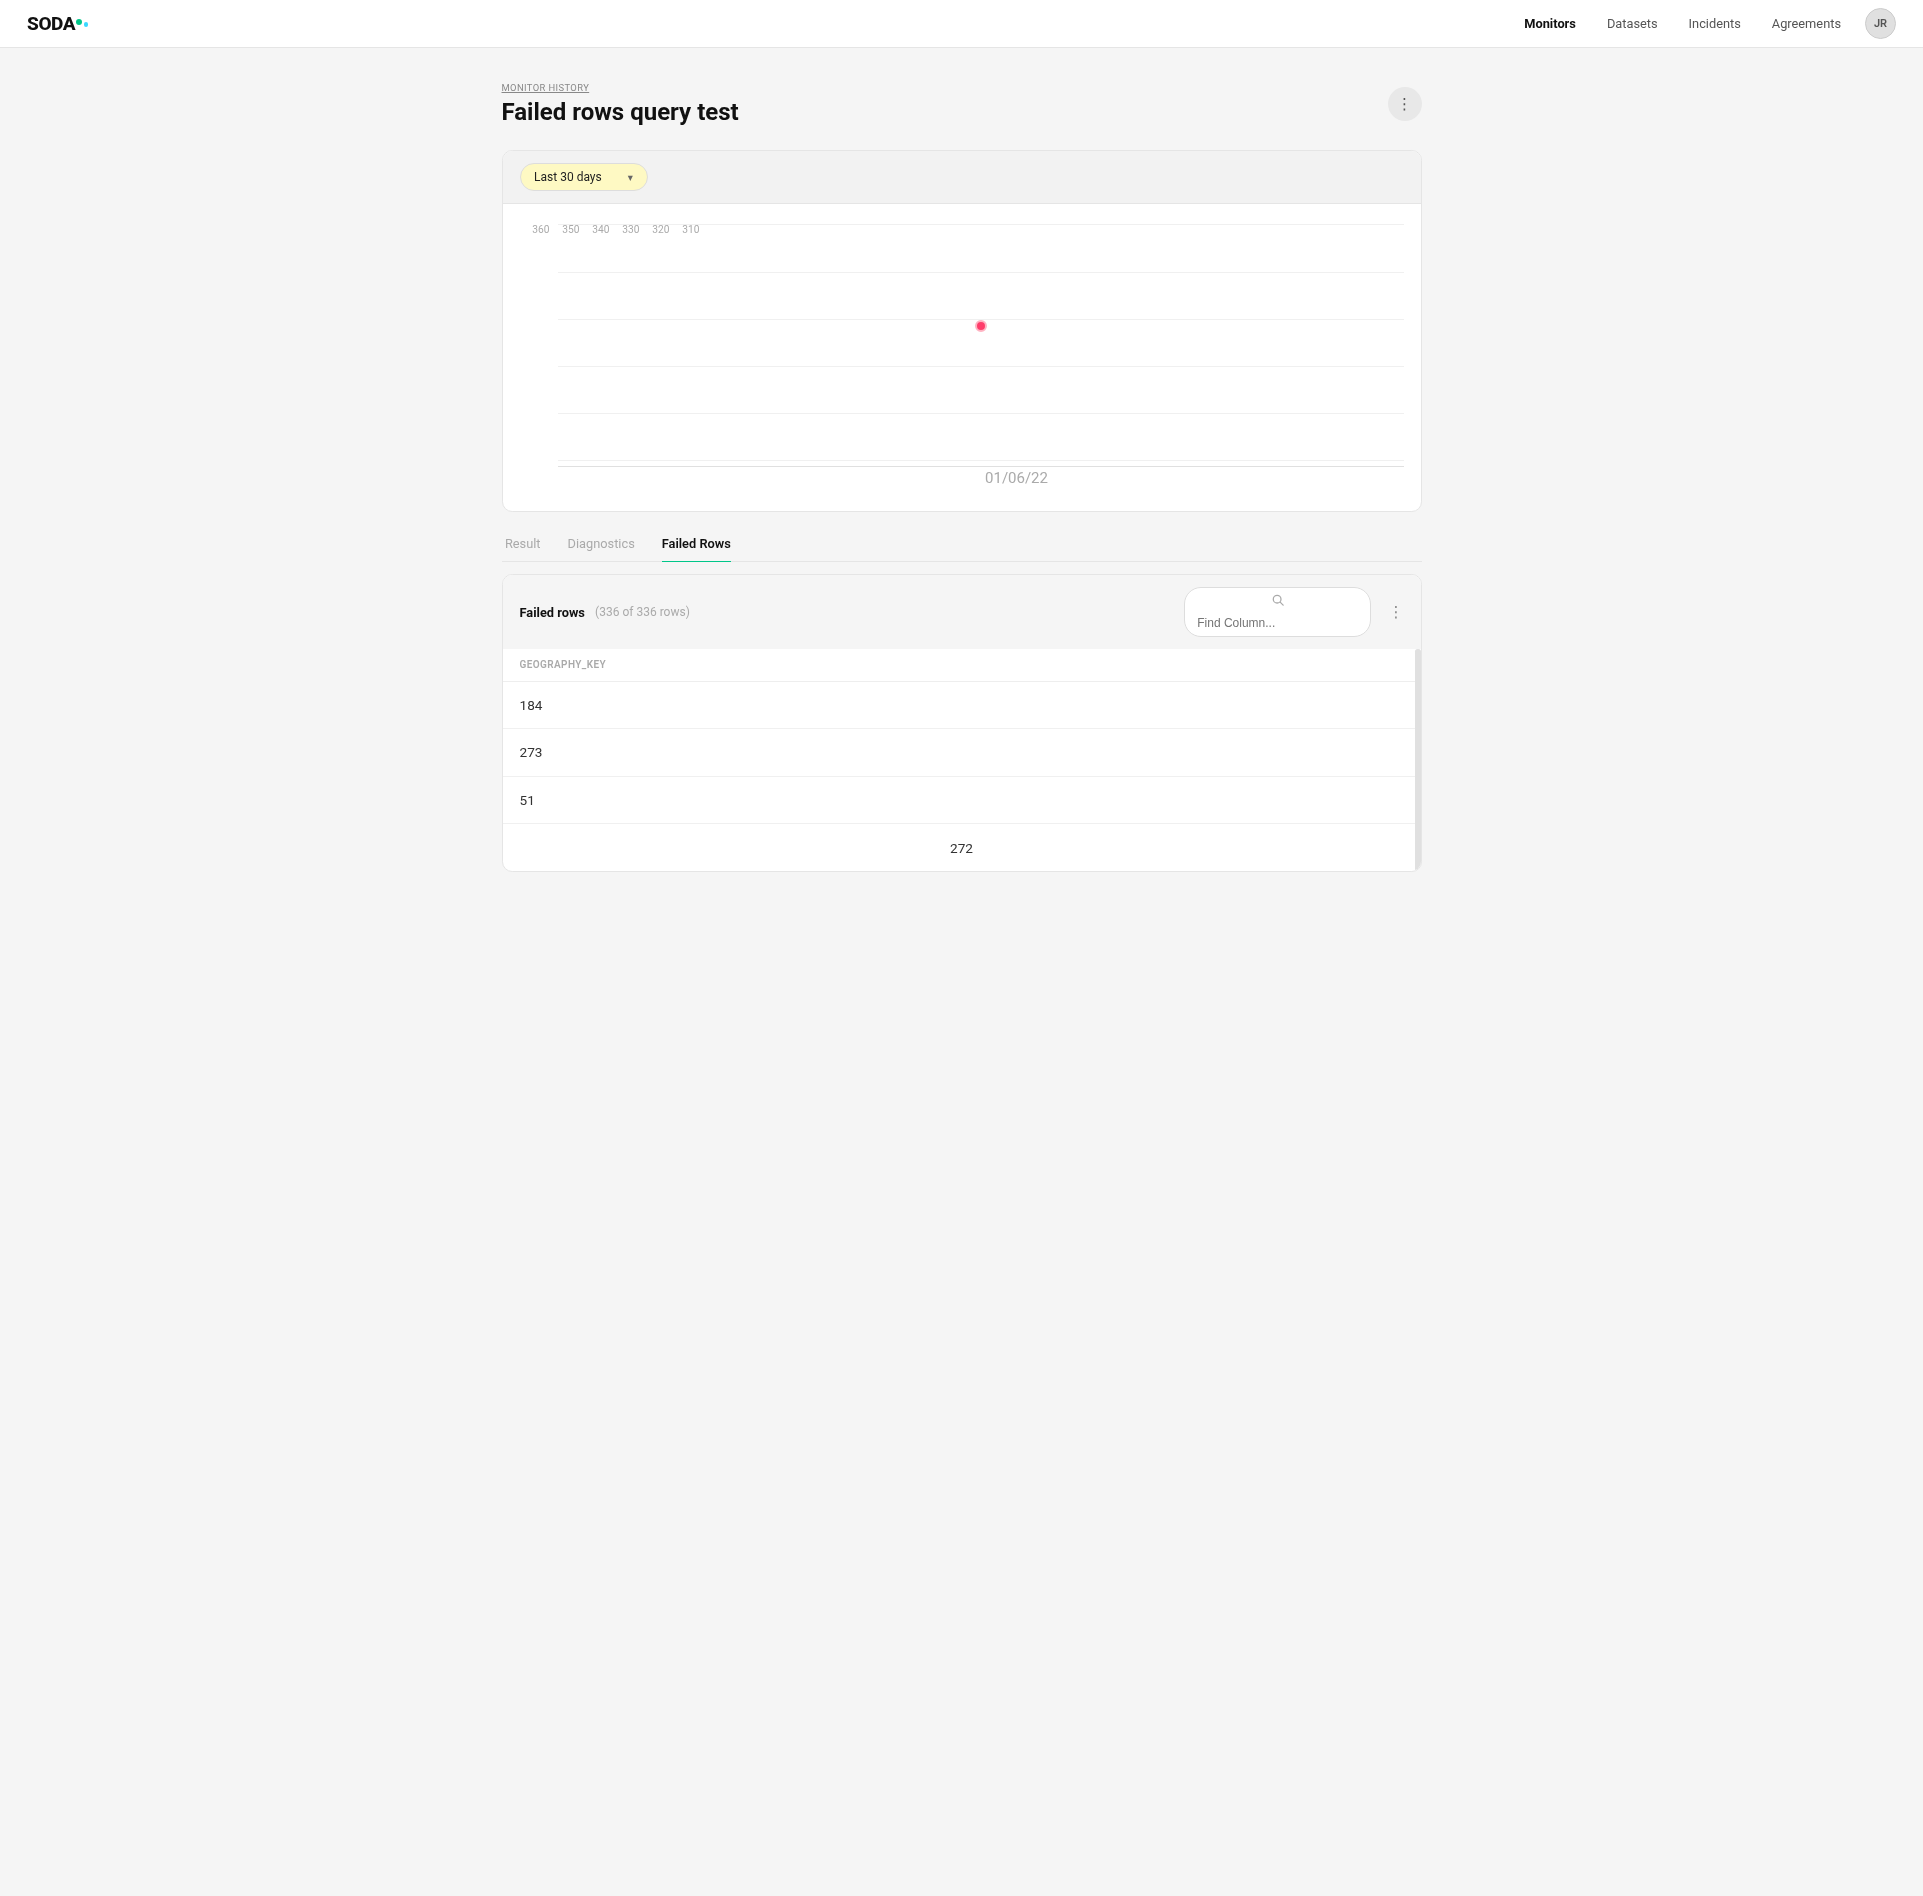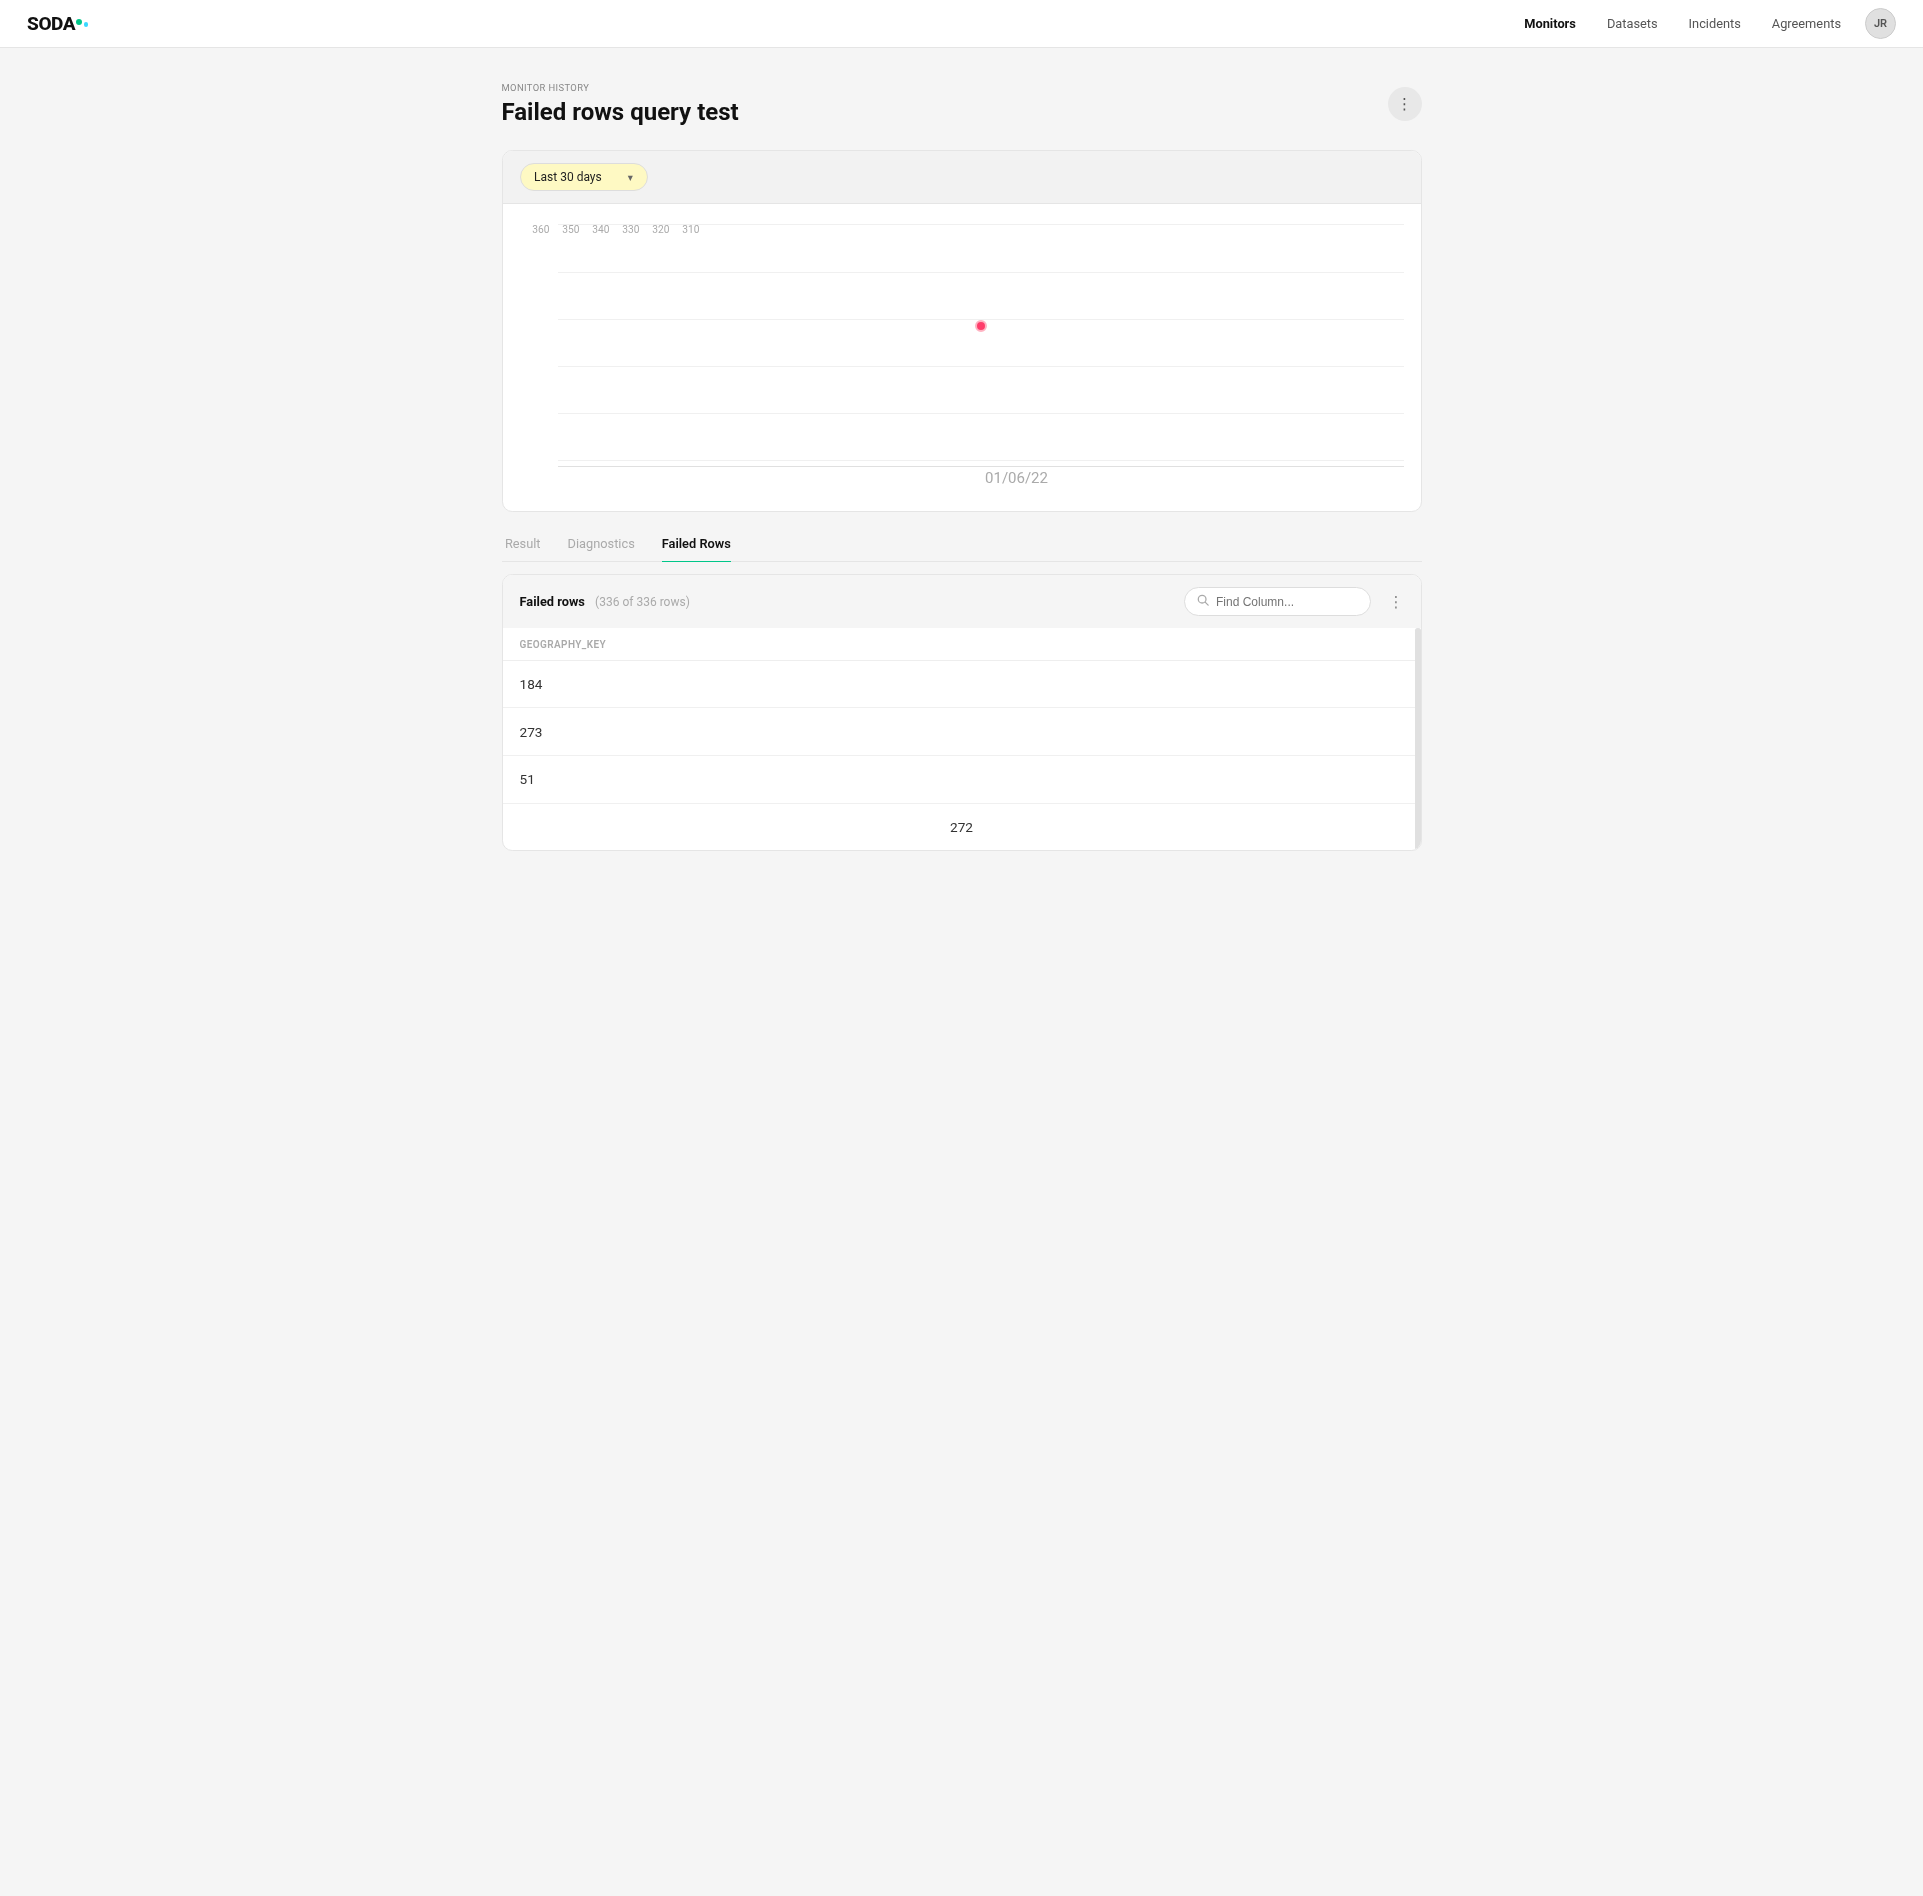--- a/index.html
+++ b/index.html
@@ -99,20 +99,21 @@
       justify-content: space-between;
       align-items: flex-start;
       margin-bottom: 24px;
     }
     .breadcrumb {
       font-size: 9.4px;
       color: #888;
       text-transform: uppercase;
       letter-spacing: 0.4px;
       margin-bottom: 5.1px;
+      text-decoration: underline;
     }
     .page-title {
       font-size: 24px;
       font-weight: 700;
       color: #111;
     }
     .more-btn {
       width: 34px;
       height: 34px;
       border-radius: 50%;
@@ -268,20 +269,21 @@
     .table-search {
       margin-left: auto;
       display: flex;
       align-items: center;
       background: #fff;
       border: 0.9px solid #ddd;
       border-radius: 17px;
       padding: 6px 12px;
       gap: 6.8px;
       width: 187px;
+      flex-direction: column;
     }
     .search-icon-svg {
       color: #aaa;
       font-size: 12px;
       flex-shrink: 0;
     }
     .search-input {
       border: none;
       outline: none;
       font-size: 12px;

